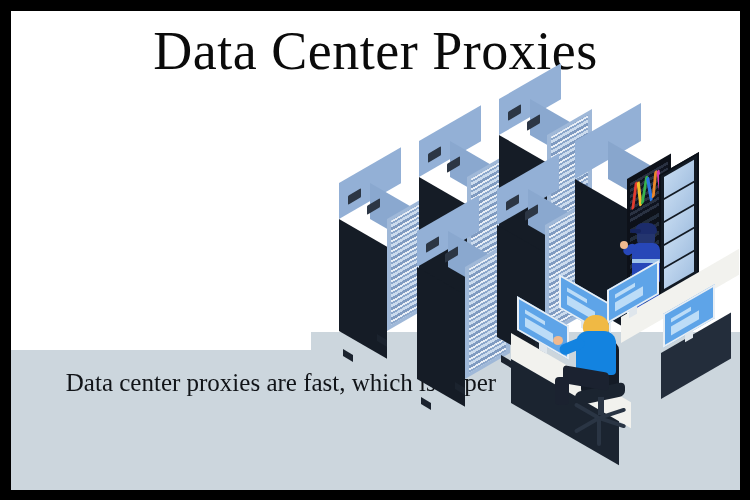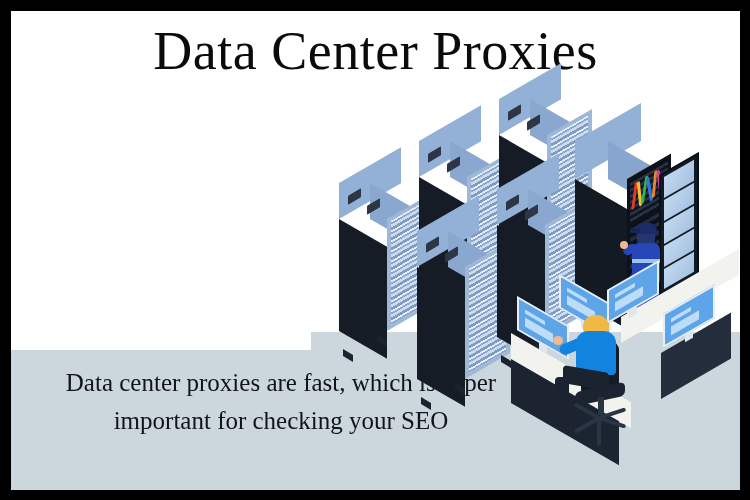--- a/index.html
+++ b/index.html
@@ -322,18 +322,17 @@
           <div class="legs"></div>
           <div class="shin"></div>
         </div>
 
       </div>
     </div>
 
     <div id="caption-band">
       <div id="caption-text">
         <div>Data center proxies are fast, which is super</div>
-        <div>important for checking your SEO</div>
       </div>
     </div>
 
   </div>
 </div>
 
 </body></html>

